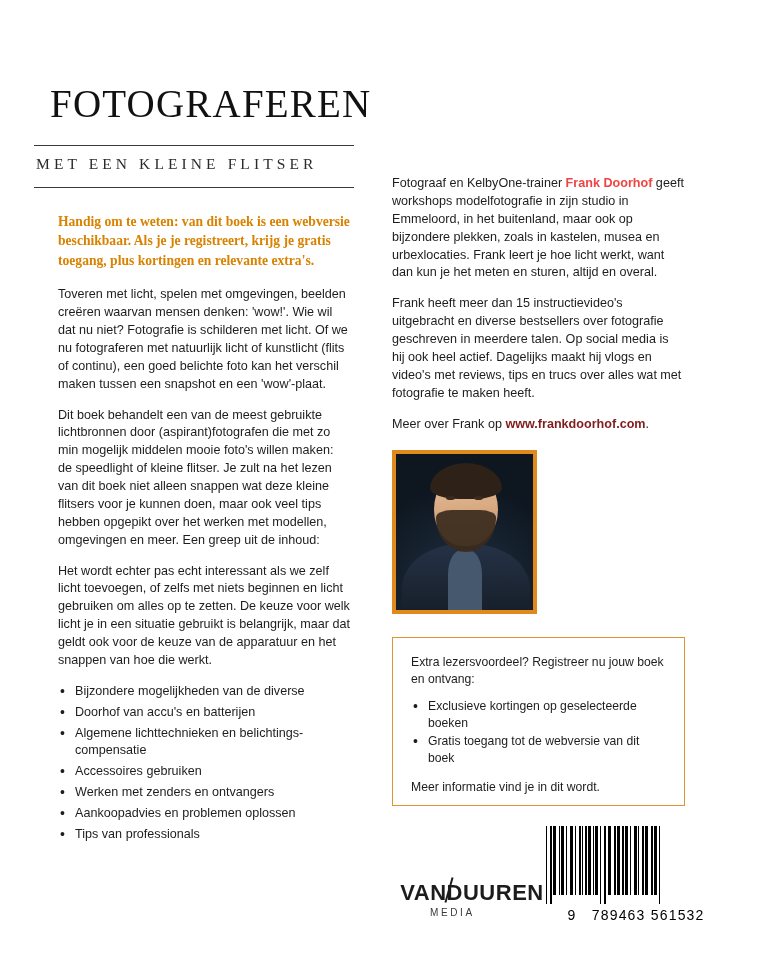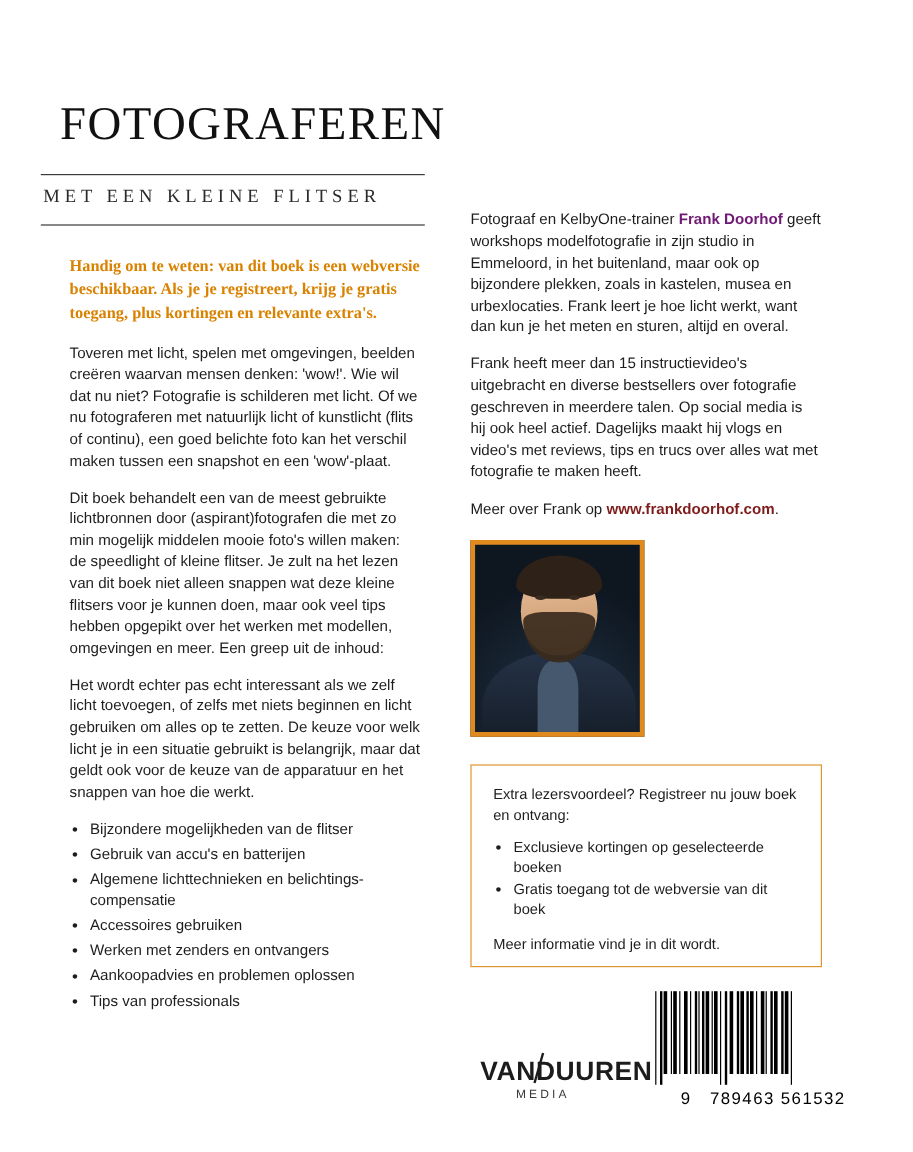--- a/index.html
+++ b/index.html
@@ -83,21 +83,21 @@
   }
   .lead {
     font-family: "Liberation Serif", serif;
     font-weight: bold;
     color: #d98200;
     font-size: 13.6px;
     line-height: 1.43;
     margin-bottom: 16px;
   }
   .accent {
-    color: #701a75;
+    color: #ef4444;
     font-weight: bold;
   }
   .accent-link {
     color: #7f1d1d;
     font-weight: bold;
     text-decoration: none;
   }
 
   ul.bullets {
     list-style: none;
@@ -290,22 +290,22 @@
     <div class="book-subtitle">MET EEN KLEINE FLITSER</div>
     <div class="rule2"></div>
   </div>
 
   <div class="col-left">
     <p class="lead">Handig om te weten: van dit boek is een webversie beschikbaar. Als je je registreert, krijg je gratis toegang, plus kortingen en relevante extra's.</p>
     <p>Toveren met licht, spelen met omgevingen, beelden creëren waarvan mensen denken: 'wow!'. Wie wil dat nu niet? Fotografie is schilderen met licht. Of we nu fotograferen met natuurlijk licht of kunstlicht (flits of continu), een goed belichte foto kan het verschil maken tussen een snapshot en een 'wow'-plaat.</p>
     <p>Dit boek behandelt een van de meest gebruikte lichtbronnen door (aspirant)fotografen die met zo min mogelijk middelen mooie foto's willen maken: de speedlight of kleine flitser. Je zult na het lezen van dit boek niet alleen snappen wat deze kleine flitsers voor je kunnen doen, maar ook veel tips hebben opgepikt over het werken met modellen, omgevingen en meer. Een greep uit de inhoud:</p>
     <p>Het wordt echter pas echt interessant als we zelf licht toevoegen, of zelfs met niets beginnen en licht gebruiken om alles op te zetten. De keuze voor welk licht je in een situatie gebruikt is belangrijk, maar dat geldt ook voor de keuze van de apparatuur en het snappen van hoe die werkt.</p>
     <ul class="bullets">
-      <li>Bijzondere mogelijkheden van de flitser</li>
-      <li>Gebruik van accu's en batterijen</li>
+      <li>Bijzondere mogelijkheden van de diverse</li>
+      <li>Doorhof van accu's en batterijen</li>
       <li>Algemene lichttechnieken en belichtings-compensatie</li>
       <li>Accessoires gebruiken</li>
       <li>Werken met zenders en ontvangers</li>
       <li>Aankoopadvies en problemen oplossen</li>
       <li>Tips van professionals</li>
     </ul>
   </div>
 
   <div class="col-right">
     <p><span>Fotograaf en KelbyOne-trainer </span><span class="accent">Frank Doorhof</span><span> geeft workshops modelfotografie in zijn studio in Emmeloord, in het buitenland, maar ook op bijzondere plekken, zoals in kastelen, musea en urbexlocaties. Frank leert je hoe licht werkt, want dan kun je het meten en sturen, altijd en overal.</span></p>

